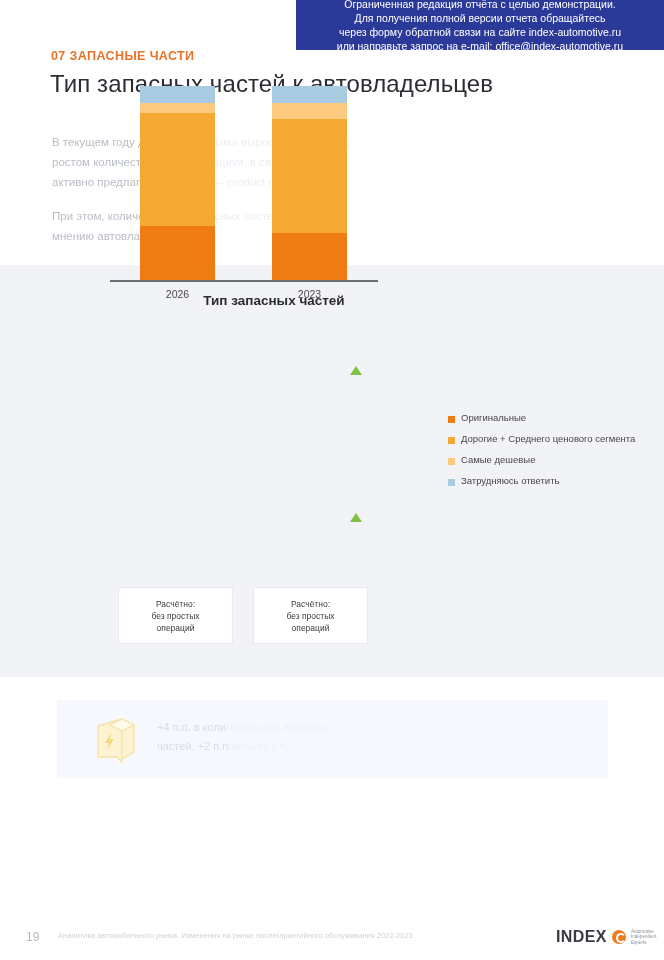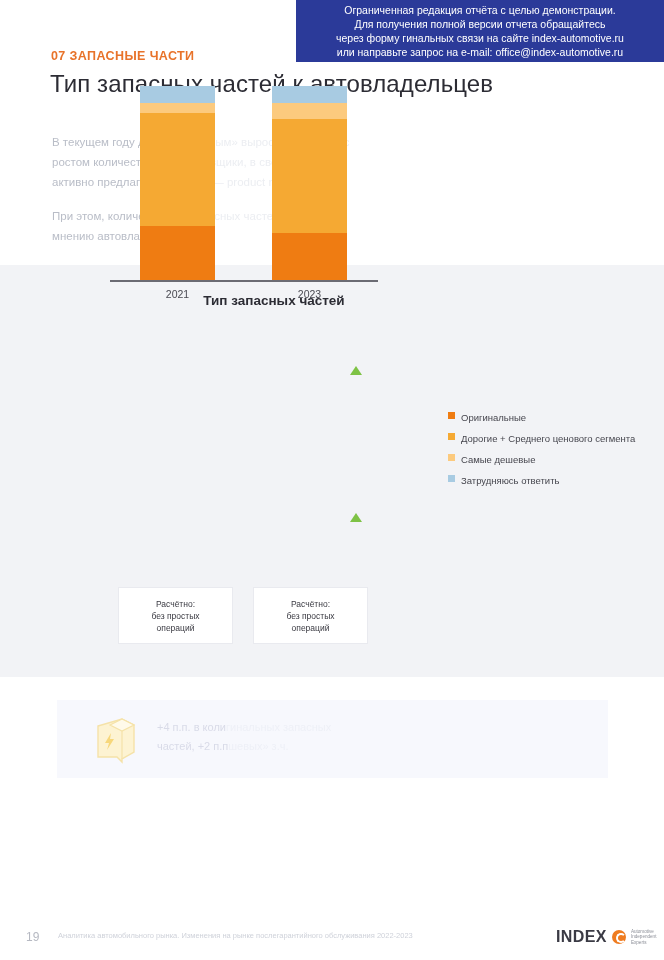--- a/index.html
+++ b/index.html
@@ -6,21 +6,21 @@
   body{
     width:664px;height:960px;position:relative;overflow:hidden;
     background:#ffffff;
     font-family:"Liberation Sans","DejaVu Sans",sans-serif;
     -webkit-font-smoothing:antialiased;
   }
   .page{position:absolute;inset:0;}
 
   
   .banner{
-    position:absolute;left:296px;top:0;width:368px;height:62px;
+    position:absolute;left:296px;top:0;width:368px;height:50px;
     background:#2b3a99;color:#ffffff;
     display:flex;flex-direction:column;align-items:center;justify-content:center;
     gap:1px;
   }
   .banner-line{font-size:10.5px;line-height:13px;white-space:nowrap;}
 
   
   .eyebrow{
     position:absolute;left:51px;top:49px;
     font-size:12.5px;font-weight:bold;letter-spacing:.4px;color:#e8732a;
@@ -66,21 +66,21 @@
   .tri{
     position:absolute;width:0;height:0;
     border-left:6px solid transparent;border-right:6px solid transparent;
     border-bottom:9px solid #7ec245;
   }
   .tri-top{left:350px;top:366px;}
   .tri-bottom{left:350px;top:513px;}
 
   
   .legend{position:absolute;left:412px;top:412px;}
-  .legend-row{display:flex;align-items:flex-start;margin-bottom:10px;padding-left:36px;}
+  .legend-row{display:flex;align-items:flex-end;margin-bottom:10px;padding-left:36px;}
   .swatch{width:7px;height:7px;margin-right:6px;flex:none;}
   .legend-label{font-size:9.5px;color:#46464e;white-space:nowrap;}
 
   
   .callout{
     position:absolute;top:588px;width:113px;height:55px;background:#ffffff;
     display:flex;flex-direction:column;align-items:center;justify-content:center;
     box-shadow:0 0 0 1px #e9eaef;
   }
   .callout.c1{left:119px;}
@@ -127,21 +127,21 @@
   .logo-sub span{display:block;}
 </style>
 </head>
 <body>
 
 <div class="page">
 
   <div class="banner" style="background: rgb(43, 58, 153);">
     <div class="banner-line">Ограниченная редакция отчёта с целью демонстрации.</div>
     <div class="banner-line">Для получения полной версии отчета обращайтесь</div>
-    <div class="banner-line">через форму гинальных связи на сайте index-automotive.ru</div>
+    <div class="banner-line">через форму обратной связи на сайте index-automotive.ru</div>
     <div class="banner-line">или направьте запрос на e-mail: office@index-automotive.ru</div>
   </div>
 
   <div class="eyebrow" style="color: rgb(232, 115, 42);">07 ЗАПАСНЫЕ ЧАСТИ</div>
   <div class="title">Тип запасных частей к автовладельцев</div>
 
   <div class="intro">
     <p>
       <span class="ln"><span class="solid">В текущем году доля запас</span><span class="fade">ечным» выросла, а вместе с</span></span>
       <span class="ln"><span class="solid">ростом количества альтер</span><span class="fade">ставщики, в свою очередь,</span></span>
@@ -166,21 +166,21 @@
       </div>
     <div class="bar bar-2023">
         <div class="seg" title="Затрудняюсь ответить: 9" style="height: 17.46px; background: rgb(168, 203, 226);"></div>
         <div class="seg" title="Самые дешевые: 8" style="height: 15.52px; background: rgb(252, 202, 126);"></div>
         <div class="seg" title="Дорогие + Среднего ценового сегмента: 59" style="height: 114.46px; background: rgb(245, 169, 51);"></div>
         <div class="seg" title="Оригинальные: 24" style="height: 46.56px; background: rgb(239, 124, 18);"></div>
       </div>
   </div>
   <div class="axis-line"></div>
 
-  <div class="xlabel x1">2021</div>
+  <div class="xlabel x1">2026</div>
   <div class="xlabel x2">2023</div>
 
   <div class="tri tri-top" style="border-bottom-color: rgb(126, 194, 69);"></div>
   <div class="tri tri-bottom" style="border-bottom-color: rgb(126, 194, 69);"></div>
 
   <div class="legend">
     <div class="legend-row">
       <span class="swatch" style="background: rgb(239, 124, 18);"></span>
       <span class="legend-label">Оригинальные</span>
     </div>

